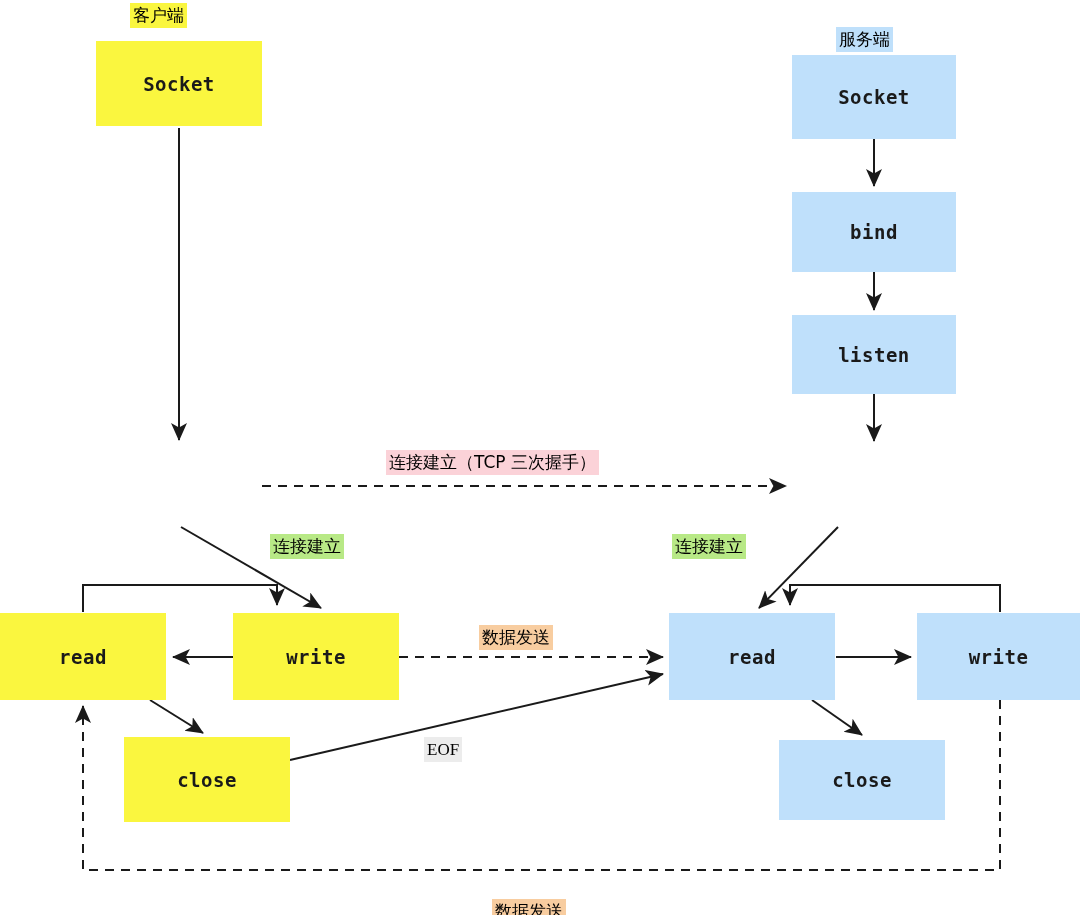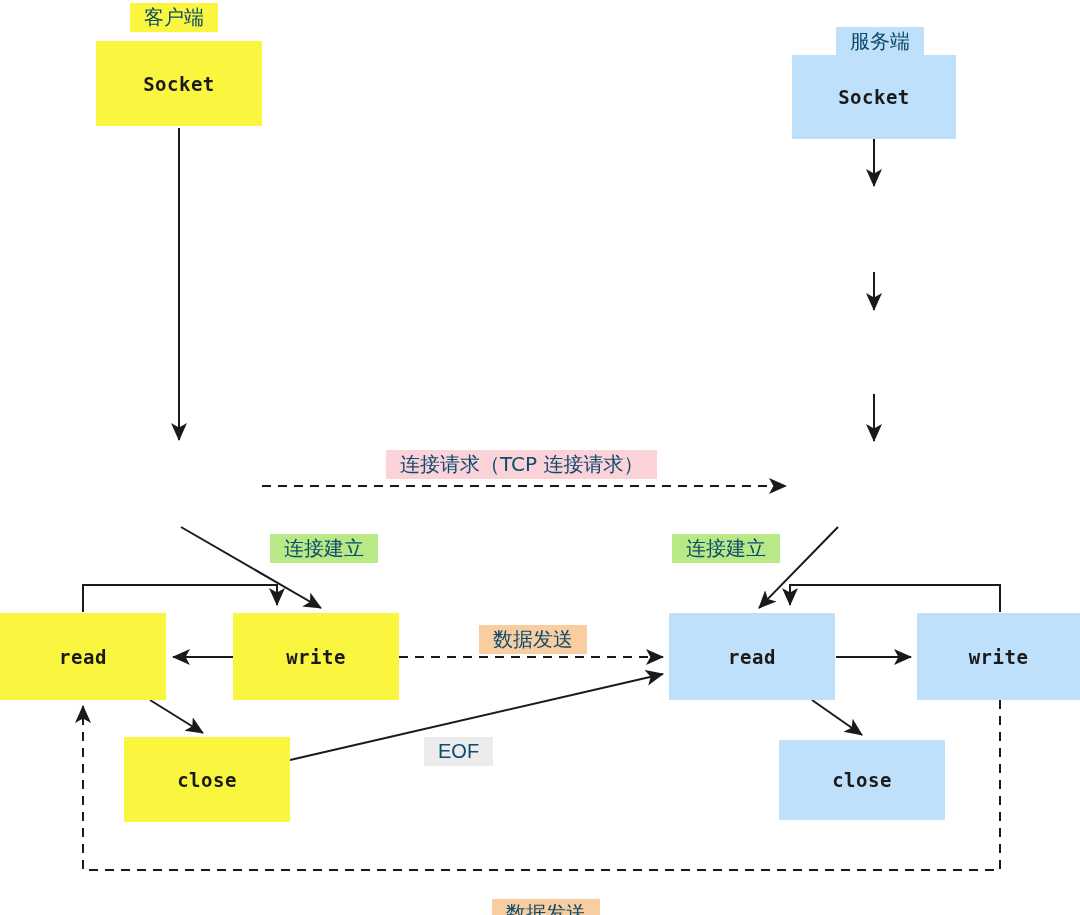--- a/index.html
+++ b/index.html
@@ -33,33 +33,33 @@
     font-size: 19px;
     color: #1a1a1a;
     letter-spacing: 0.5px;
     z-index: 2;
   }
   .node.client { background: #faf63f; }
   .node.server { background: #bfe0fb; }
 
   .tag {
     position: absolute;
-    font-size: 20px;
-    color: #0c4a6e;
-    padding: 2px 14px;
+    font-size: 17px;
+    color: #000000;
+    padding: 2px 3px;
     white-space: nowrap;
     z-index: 3;
     line-height: 1.25;
   }
   .tag.yellow { background: #faf63f; }
   .tag.blue   { background: #bfe0fb; margin-top: 24px; }
   .tag.green  { background: #b8e986; }
   .tag.pink   { background: #fbd2d8; }
   .tag.orange { background: #f8cda0; margin-top: 13px; }
-  .tag.gray   { background: #ececec; font-family: Liberation Sans, sans-serif; }
+  .tag.gray   { background: #ececec; font-family: Liberation Serif, serif; }
 </style>
 </head>
 <body>
 
 <div id="canvas">
 
   <svg id="edges" viewBox="0 0 1080 915">
     <defs>
       <marker id="arrow" markerWidth="11" markerHeight="11" refX="8.5" refY="4" orient="auto" markerUnits="strokeWidth">
         <path d="M0,0 L9,4 L0,8 L2.2,4 z" fill="#1a1a1a"></path>
@@ -128,36 +128,42 @@
   </div>
 
   <div class="node client" style="left:124px; top:737px; width:166px; height:85px;">
     <span>close</span>
   </div>
 
   <div class="node server" style="left:792px; top:55px; width:164px; height:84px;">
     <span>Socket</span>
   </div>
 
+  <div class="node server" style="left:792px; top:192px; width:164px; height:80px;">
+    <span>bind</span>
+  </div>
 
+  <div class="node server" style="left:792px; top:315px; width:164px; height:79px;">
+    <span>listen</span>
+  </div>
 
 
   <div class="node server" style="left:669px; top:613px; width:166px; height:87px;">
     <span>read</span>
   </div>
 
   <div class="node server" style="left:917px; top:613px; width:163px; height:87px;">
     <span>write</span>
   </div>
 
   <div class="node server" style="left:779px; top:740px; width:166px; height:80px;">
     <span>close</span>
   </div>
 
-  <div class="tag pink" style="left:386px; top:450px;">连接请求（TCP 连接请求）</div>
+  <div class="tag pink" style="left:386px; top:450px;">连接建立（TCP 三次握手）</div>
 
   <div class="tag green" style="left:270px; top:534px;">连接建立</div>
 
   <div class="tag green" style="left:672px; top:534px;">连接建立</div>
 
   <div class="tag orange" style="left:479px; top:612px;">数据发送</div>
 
   <div class="tag gray" style="left:424px; top:737px;">EOF</div>
 
   <div class="tag orange" style="left:492px; top:886px;">数据发送</div>

